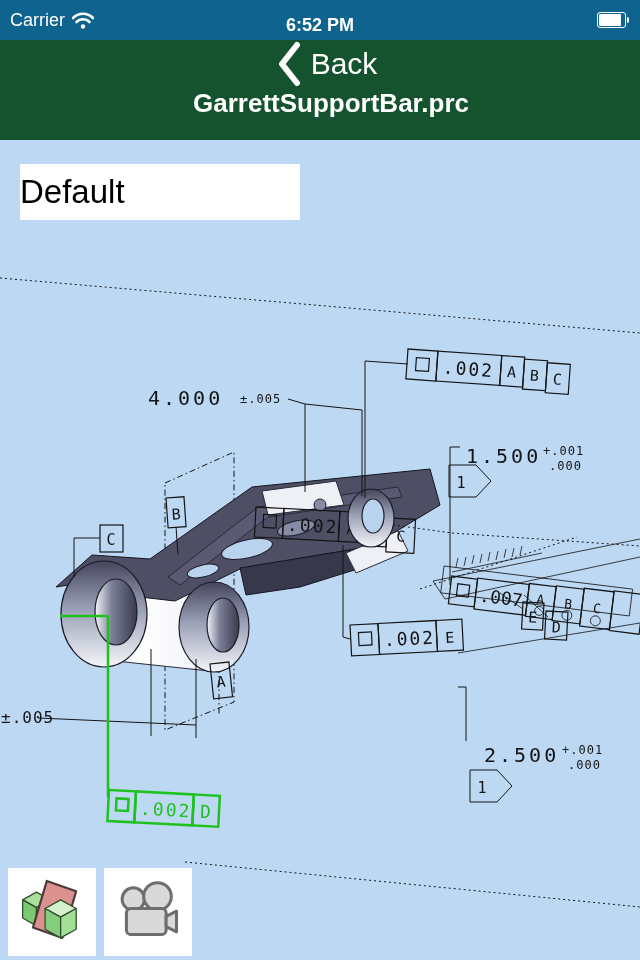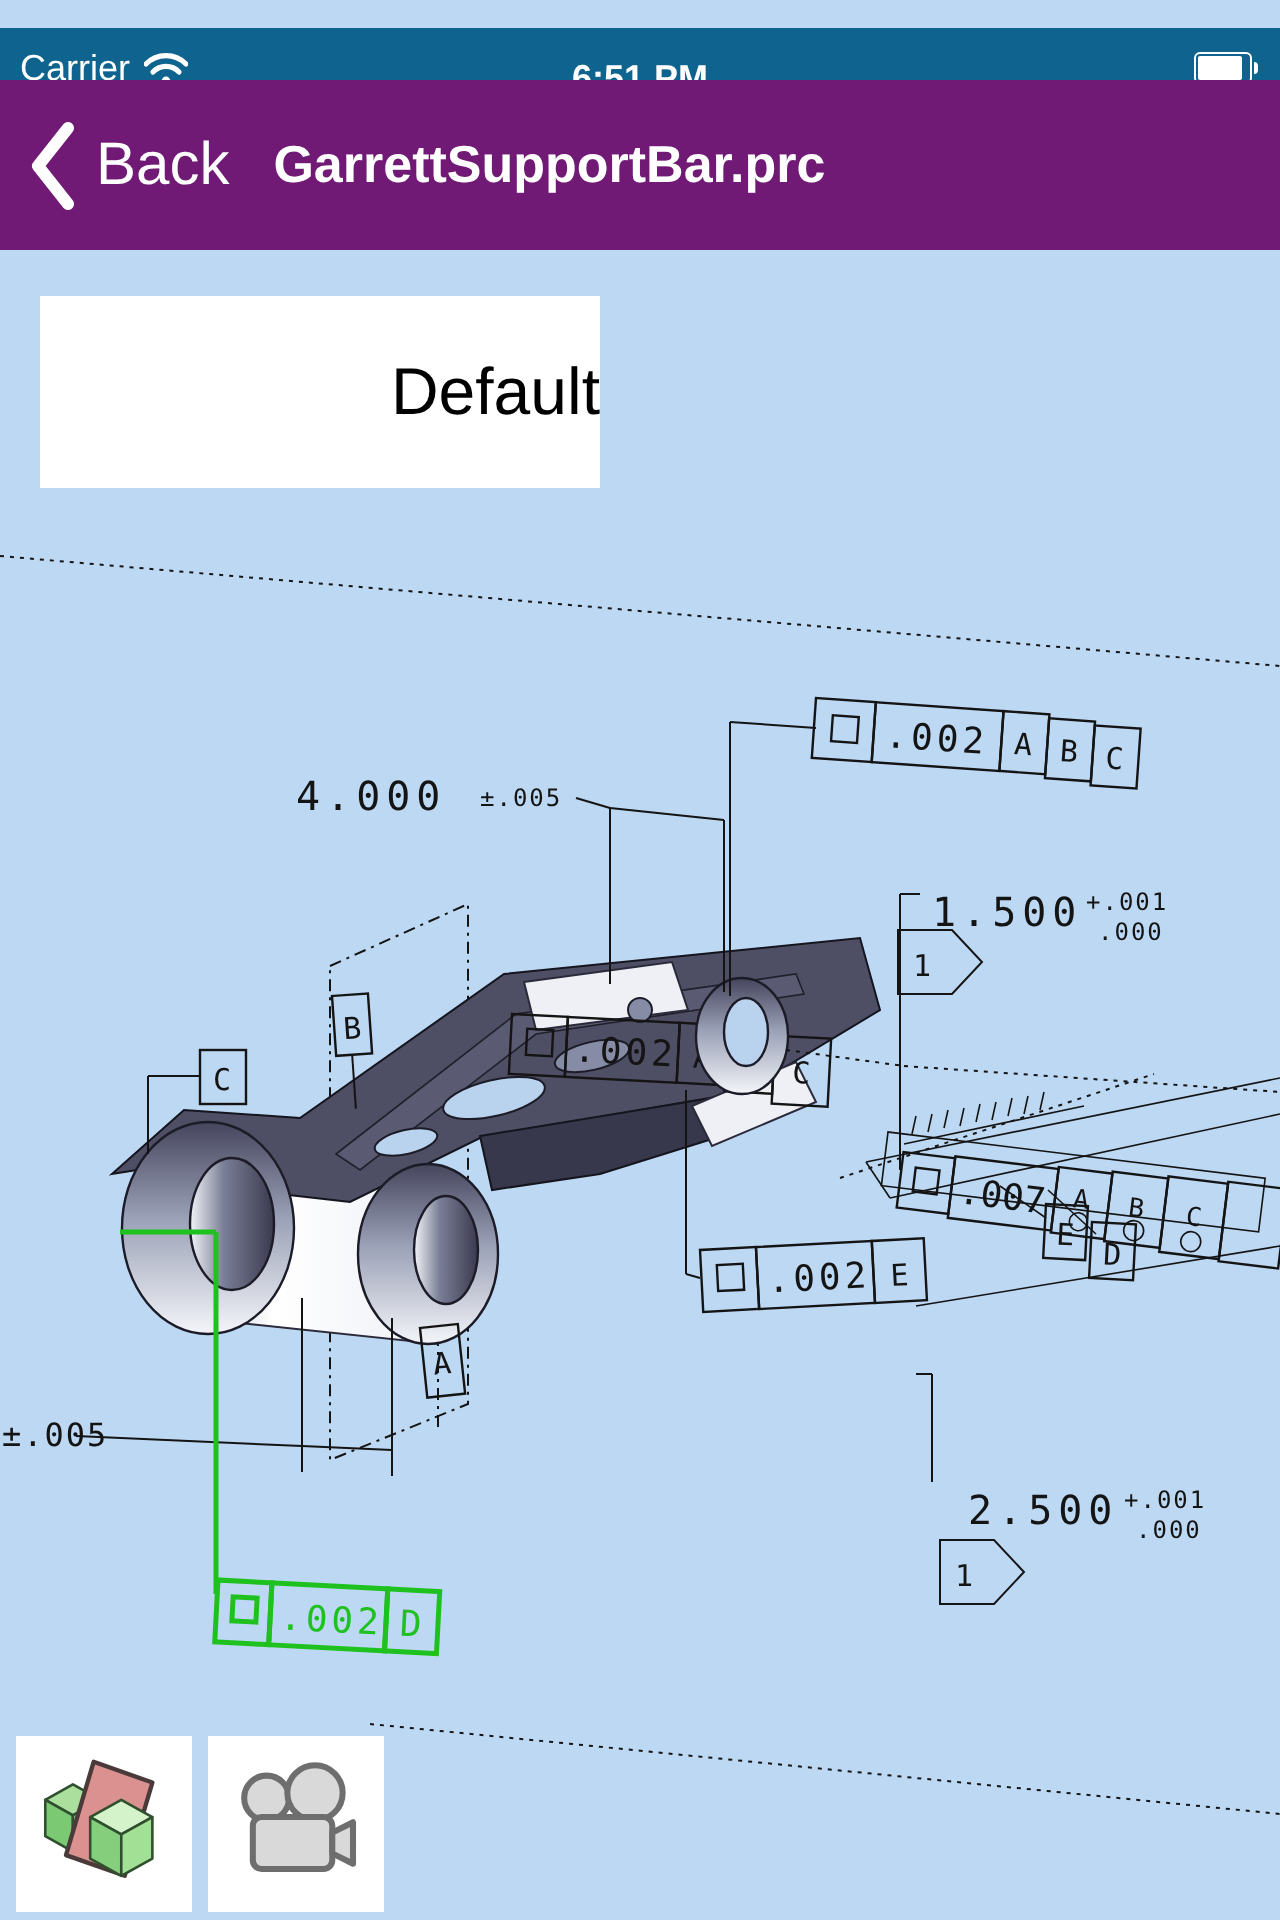--- a/index.html
+++ b/index.html
@@ -1,36 +1,36 @@
 <!DOCTYPE html>
 <html><head>
 <meta charset="utf-8">
 <style>
   html,body{margin:0;padding:0;background:#888;}
   #app{position:relative;width:640px;height:960px;overflow:hidden;background:#bdd8f3;
        font-family:"Liberation Sans",sans-serif;}
   
-  .status-bar{position:absolute;top:14px;left:0;width:640px;height:50px;background:#0e648e;
+  .status-bar{position:absolute;top:0;left:0;width:640px;height:50px;background:#0e648e;
     color:#fff;display:flex;align-items:center;}
   .status-left{position:absolute;left:10px;top:0;height:40px;display:flex;align-items:center;gap:7px;}
   .carrier{font-size:18px;}
   .status-time{position:absolute;left:0;width:640px;text-align:center;font-size:18px;font-weight:700;}
   .battery{position:absolute;right:14px;top:12px;width:27px;height:14px;border:1.5px solid #fff;
     border-radius:3px;}
   .battery .fill{position:absolute;left:1px;top:1px;bottom:1px;width:22px;background:#fff;border-radius:1px;}
   .battery .nub{position:absolute;right:-4px;top:3.5px;width:2.5px;height:6px;background:#fff;border-radius:0 2px 2px 0;}
   
-  .nav-bar{position:absolute;top:40px;left:0;width:640px;height:85px;background:#701a75;
-    display:flex;align-items:center;color:#fff;}
+  .nav-bar{position:absolute;top:40px;left:0;width:640px;height:100px;background:#14532d;
+    display:flex;align-items:center;color:#fff;flex-direction:column;}
   .back-btn{display:flex;align-items:center;gap:10px;margin-left:14px;cursor:pointer;}
   .back-label{font-size:30px;}
   .nav-title{font-size:26px;font-weight:700;margin-left:22px;white-space:nowrap;}
   
-  .default-btn{position:absolute;left:20px;top:148px;width:280px;height:96px;background:#fff;
-    display:flex;align-items:center;justify-content:flex-end;font-size:33px;color:#000;}
+  .default-btn{position:absolute;left:20px;top:164px;width:280px;height:56px;background:#fff;
+    display:flex;align-items:center;justify-content:flex-start;font-size:33px;color:#000;}
   
   .viewport{position:absolute;top:125px;left:0;}
   .ln{stroke:#141414;stroke-width:1;fill:none;}
   .lnthin{stroke:#141414;stroke-width:.8;fill:none;}
   .dashdot{stroke:#141414;stroke-width:1;fill:none;stroke-dasharray:6 3 1.5 3;}
   .dot{stroke:#141414;stroke-width:1;fill:none;stroke-dasharray:2 3;}
   .cell{stroke:#141414;stroke-width:1.2;fill:none;}
   .dimtext{font:20px "DejaVu Sans Mono",monospace;letter-spacing:3px;fill:#141414;}
   .toltext{font:12px "DejaVu Sans Mono",monospace;letter-spacing:1px;fill:#141414;}
   .fcftext{font:18px "DejaVu Sans Mono",monospace;letter-spacing:2px;fill:#141414;}
@@ -55,21 +55,21 @@
 
   <div class="status-bar">
     <div class="status-left">
       <span class="carrier">Carrier</span>
       <svg width="22" height="17" viewBox="0 0 22 17">
         <path d="M1,6 A14,14 0 0 1 21,6" stroke="#fff" stroke-width="2.6" fill="none" stroke-linecap="round"></path>
         <path d="M4.5,10 A9,9 0 0 1 17.5,10" stroke="#fff" stroke-width="2.6" fill="none" stroke-linecap="round"></path>
         <circle cx="11" cy="14.5" r="2.2" fill="#fff"></circle>
       </svg>
     </div>
-    <div class="status-time">6:51 PM</div>
+    <div class="status-time">6:52 PM</div>
     <div class="battery">
       <div class="fill"></div>
         <div class="nub"></div>
     </div>
   </div>
 
   <div class="nav-bar">
     <div class="back-btn">
       <svg width="24" height="48" viewBox="0 0 24 48">
         <polyline points="20,5 5,24 20,43" stroke="#fff" stroke-width="6" fill="none" stroke-linecap="round" stroke-linejoin="round"></polyline>

